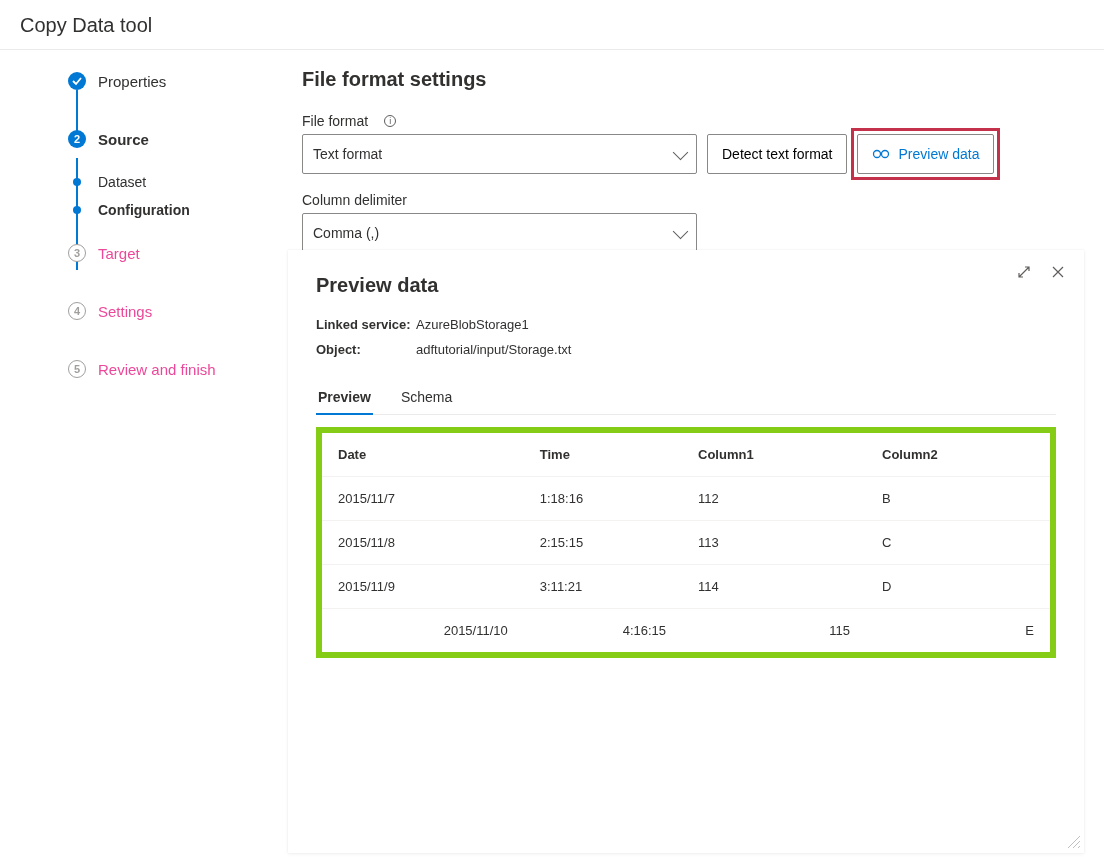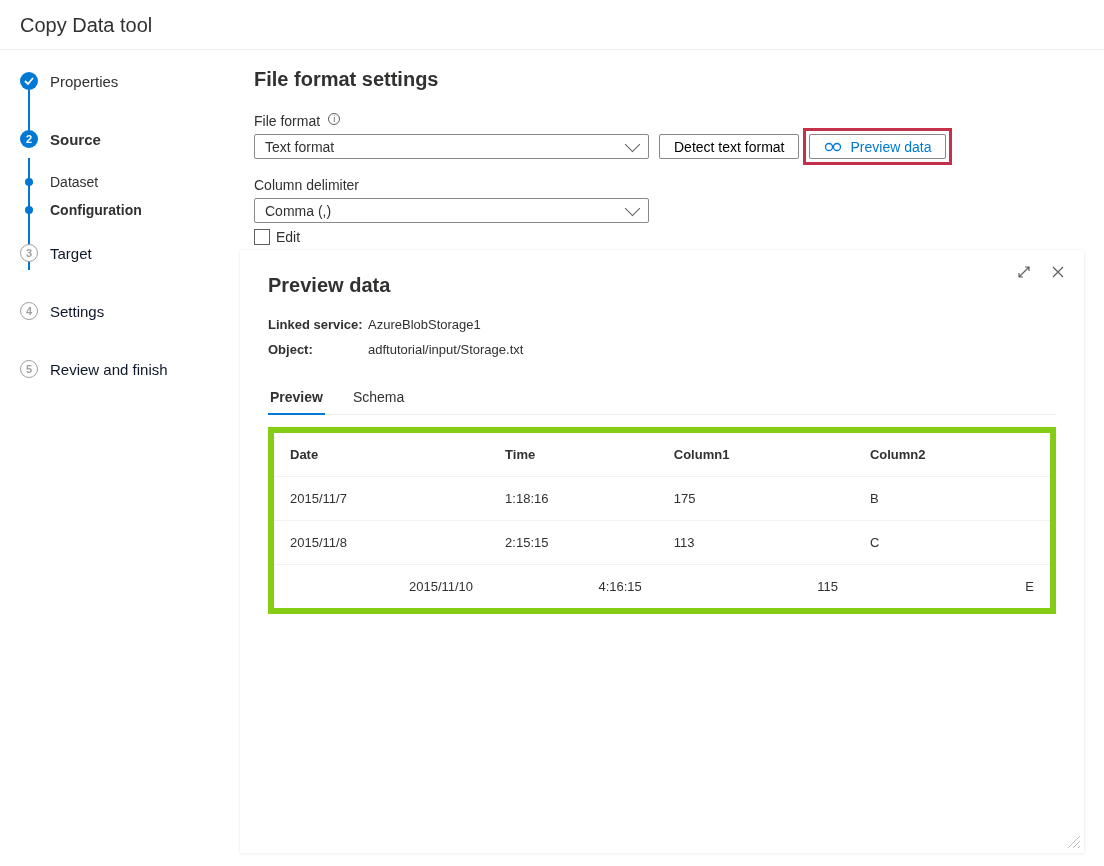--- a/index.html
+++ b/index.html
@@ -14,20 +14,21 @@
   }
   .window-title {
     font-size: 20px;
     font-weight: 400;
     padding: 14px 20px 12px 20px;
     border-bottom: 1px solid #edebe9;
   }
   .layout {
     display: flex;
     height: calc(100% - 55px);
+    margin-left: 48px;
   }
   
   .sidebar {
     width: 230px;
     padding: 22px 0 0 20px;
     position: relative;
   }
   .step {
     display: flex;
     align-items: center;
@@ -67,48 +68,48 @@
   .sub-bullet {
     width: 8px;
     height: 8px;
     border-radius: 50%;
     background: #0078d4;
     margin-left: 5px;
     margin-right: 17px;
     flex-shrink: 0;
   }
   .step-label { font-size: 15px; }
-  .step-label.muted { color: #0f172a; }
+  .step-label.muted { color: #ec4899; }
   .sub-label { font-size: 14px; font-weight: 600; }
   .sub-label.plain { font-weight: 400; }
   .connector {
     position: absolute;
     left: 28px;
     width: 2px;
     background: #0078d4;
   }
   .c1 { top: 40px; height: 48px; }
   .c2 { top: 108px; height: 112px; background: #0078d4; }
   
   .main {
     flex: 1;
     padding: 18px 30px 0 24px;
     position: relative;
     overflow: hidden;
   }
   .page-heading { font-size: 20px; font-weight: 600; margin-bottom: 22px; }
-  .field-label { font-size: 14px; margin-bottom: 5px; display: flex; align-items: flex-start; gap: 8px; }
+  .field-label { font-size: 14px; margin-bottom: 5px; display: flex; align-items: center; gap: 16px; }
   .info-icon {
     width: 12px; height: 12px; border: 1px solid #605e5c; border-radius: 50%;
     display: inline-flex; align-items: center; justify-content: center;
     font-size: 9px; color: #605e5c;
   }
   .row { display: flex; gap: 10px; margin-bottom: 18px; }
   .select, .btn {
-    height: 25px;
+    height: 40px;
     border: 1px solid #8a8886;
     background: #fff;
     font-family: inherit;
     font-size: 14px;
     padding: 0 10px;
     display: flex;
     align-items: center;
     border-radius: 2px;
   }
   .select {
@@ -278,30 +279,36 @@
                 <th>Date</th>
                 <th>Time</th>
                 <th>Column1</th>
                 <th>Column2</th>
               </tr>
             </thead>
             <tbody>
               <tr>
                 <td>2015/11/7</td>
                 <td>1:18:16</td>
-                <td>175</td>
+                <td>112</td>
                 <td>B</td>
               </tr>
               <tr>
                 <td>2015/11/8</td>
                 <td>2:15:15</td>
                 <td>113</td>
                 <td>C</td>
               </tr>
               <tr>
+                <td>2015/11/9</td>
+                <td>3:11:21</td>
+                <td>114</td>
+                <td>D</td>
+              </tr>
+              <tr>
                 <td>2015/11/10</td>
                 <td>4:16:15</td>
                 <td>115</td>
                 <td>E</td>
               </tr>
             </tbody>
           </table>
         </div>
 
         <div class="resize-handle">

